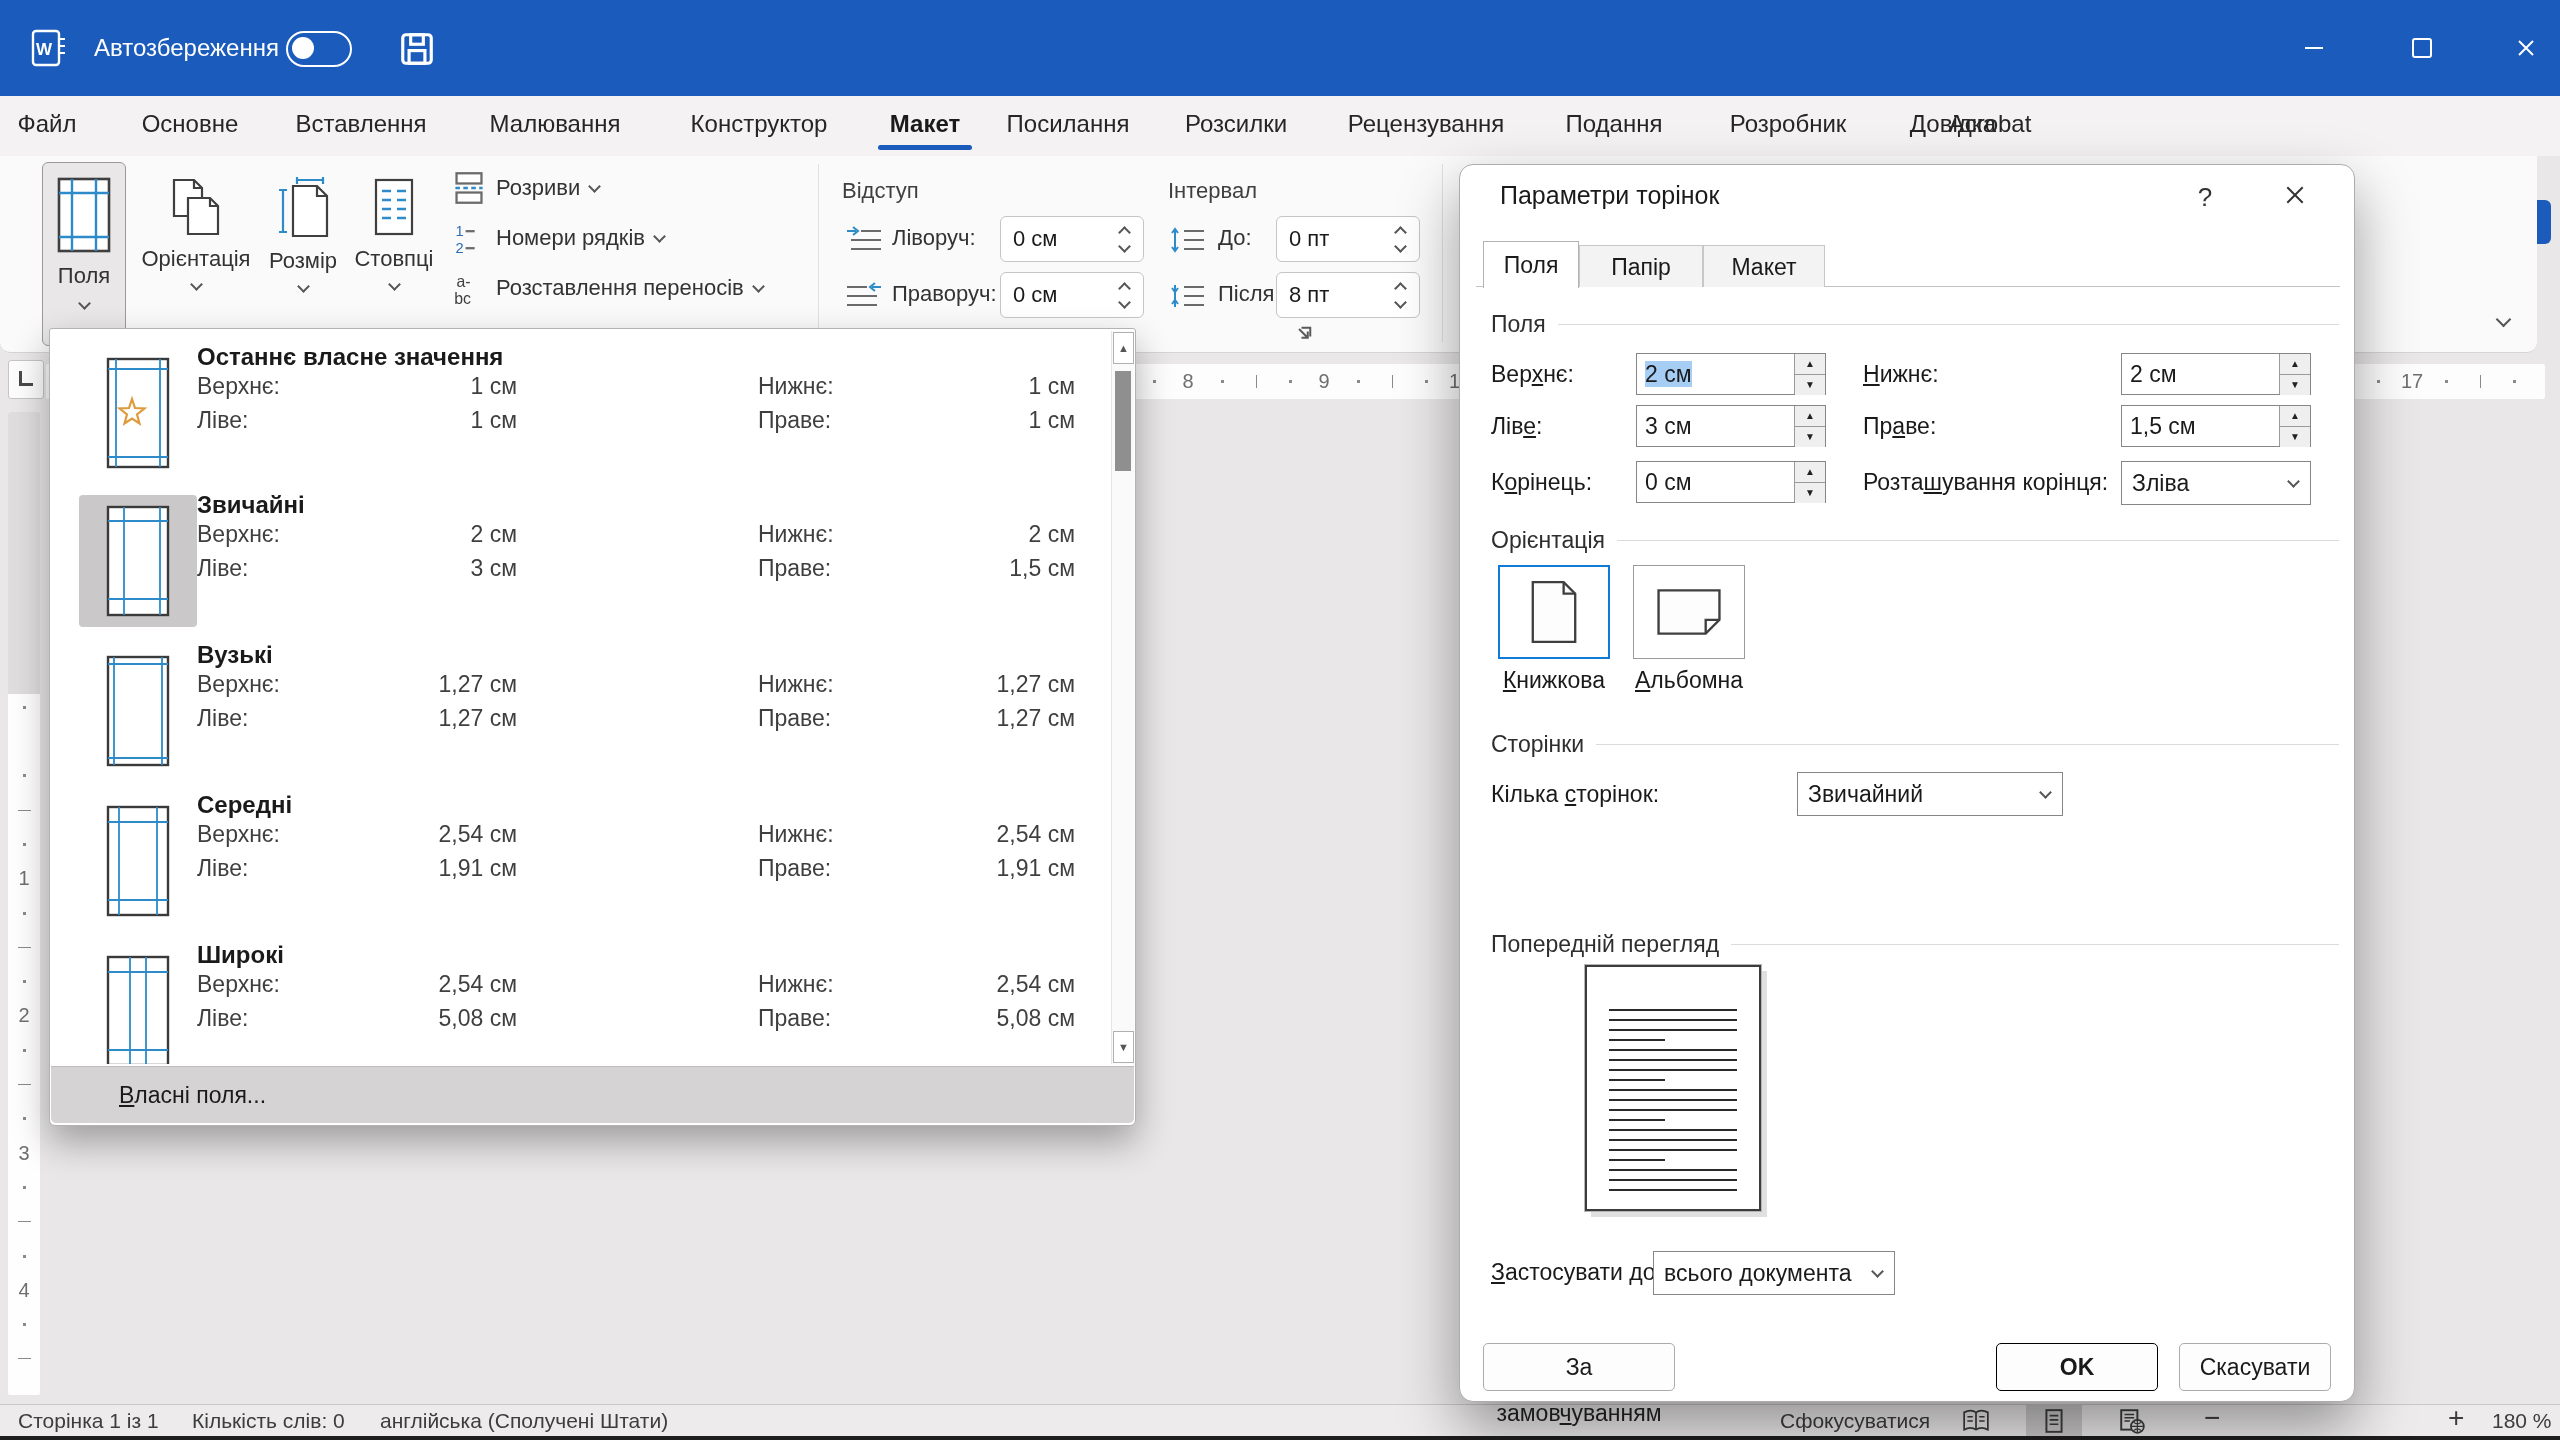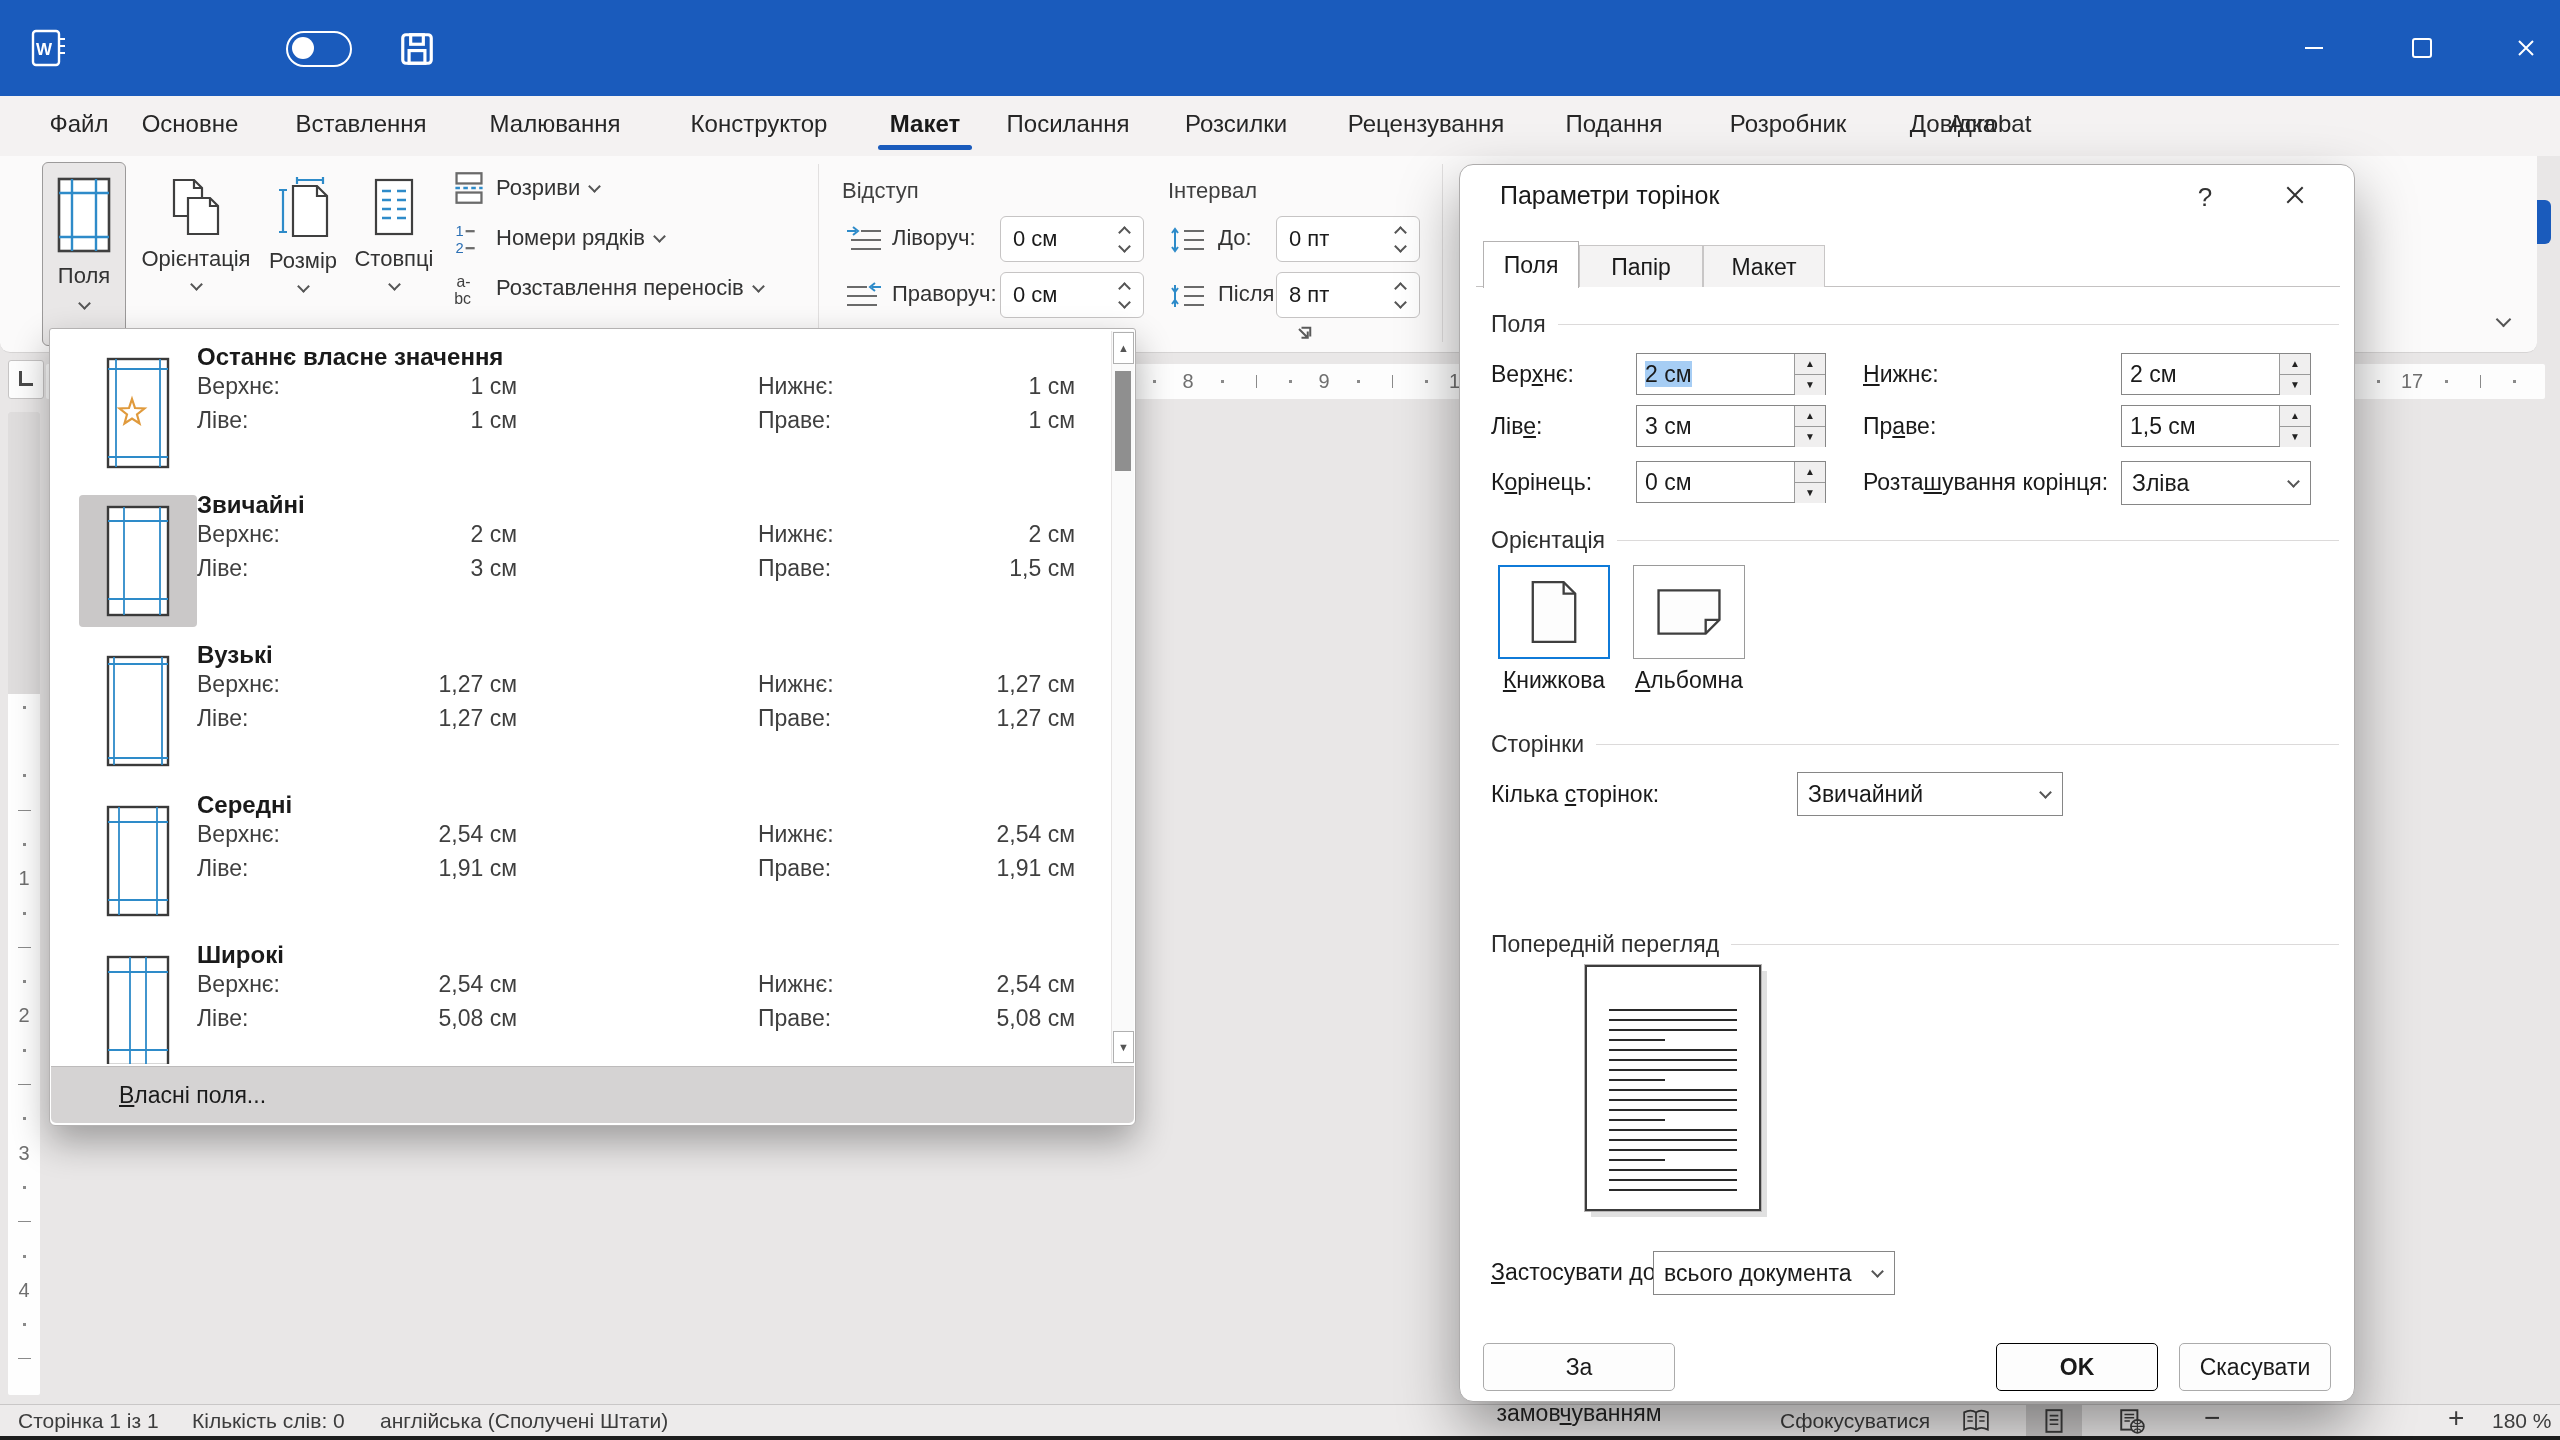--- a/index.html
+++ b/index.html
@@ -114,20 +114,21 @@
 <body>
 
 <div class="screen">
 
   <div class="titlebar">
     <svg class="abs" style="left:26px;top:26px" width="44" height="44" viewBox="0 0 44 44">
       <rect x="7" y="5" width="26" height="34" rx="3" fill="none" stroke="#fff" stroke-width="2.4"></rect>
       <text x="10" y="29" font-size="17" font-weight="bold" fill="#fff" font-family="Liberation Sans,sans-serif">W</text>
       <path d="M33 13 h6 M33 20 h6 M33 27 h6" stroke="#fff" stroke-width="2.2"></path>
     </svg>
+    <span class="applabel">Автозбереження</span>
     <div class="toggle">
         <div class="knob"></div>
       </div>
     <svg class="abs" style="left:398px;top:30px" width="38" height="38" viewBox="0 0 24 24">
       <rect x="3" y="3" width="18" height="18" rx="2" fill="none" stroke="#fff" stroke-width="2"></rect>
       <rect x="8" y="3" width="8" height="6" fill="none" stroke="#fff" stroke-width="2"></rect>
       <rect x="7" y="13" width="10" height="8" fill="none" stroke="#fff" stroke-width="2"></rect>
     </svg>
     <div class="wctl" style="left:2282px">
         <div style="width:18px;height:2px;background:#fff"></div>
@@ -136,21 +137,21 @@
         <div style="width:16px;height:16px;border:2px solid #fff;border-radius:3px"></div>
       </div>
     <div class="wctl" style="left:2494px">
       <svg width="20" height="20" viewBox="0 0 20 20">
           <path d="M3 3 L17 17 M17 3 L3 17" stroke="#fff" stroke-width="2"></path>
         </svg>
     </div>
   </div>
 
   <div class="tabrow">
-    <div class="rtab" style="left:36px;width:86px">Файл</div>
+    <div class="rtab" style="left:4px;width:86px">Файл</div>
     <div class="rtab" style="left:122px;width:136px">Основне</div>
     <div class="rtab" style="left:278px;width:166px">Вставлення</div>
     <div class="rtab" style="left:470px;width:170px">Малювання</div>
     <div class="rtab" style="left:668px;width:182px">Конструктор</div>
     <div class="rtab active" style="left:872px;width:106px">Макет</div>
     <div class="rtab" style="left:994px;width:148px">Посилання</div>
     <div class="rtab" style="left:1172px;width:128px">Розсилки</div>
     <div class="rtab" style="left:1330px;width:192px">Рецензування</div>
     <div class="rtab" style="left:1554px;width:120px">Подання</div>
     <div class="rtab" style="left:1706px;width:164px">Розробник</div>

